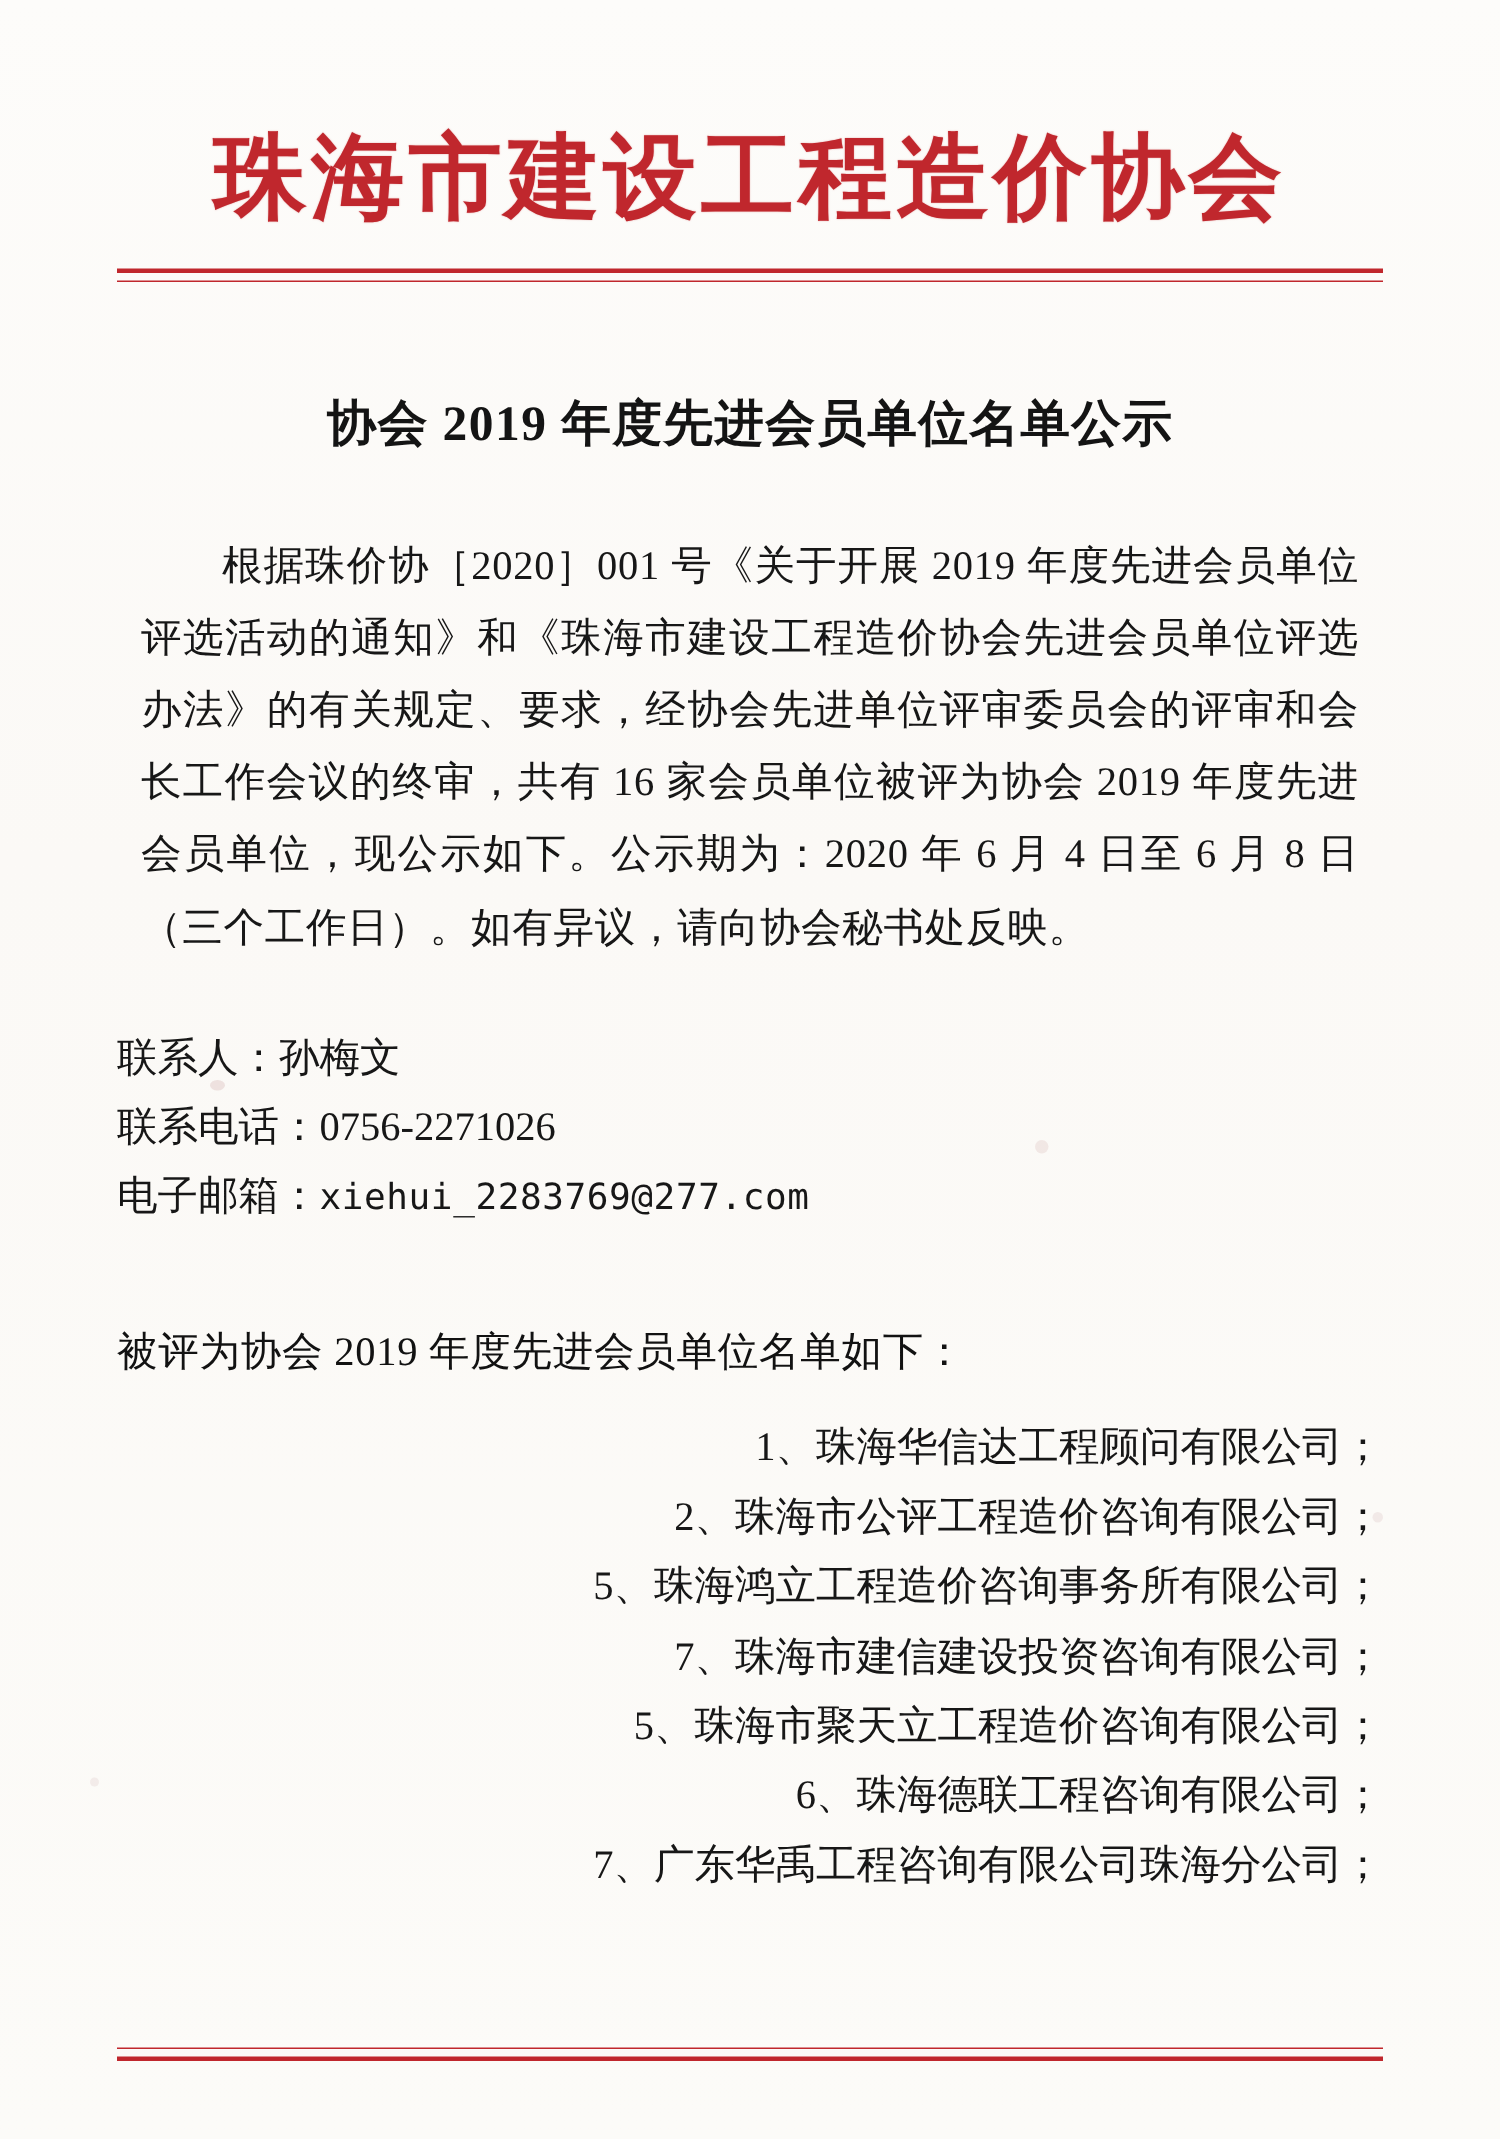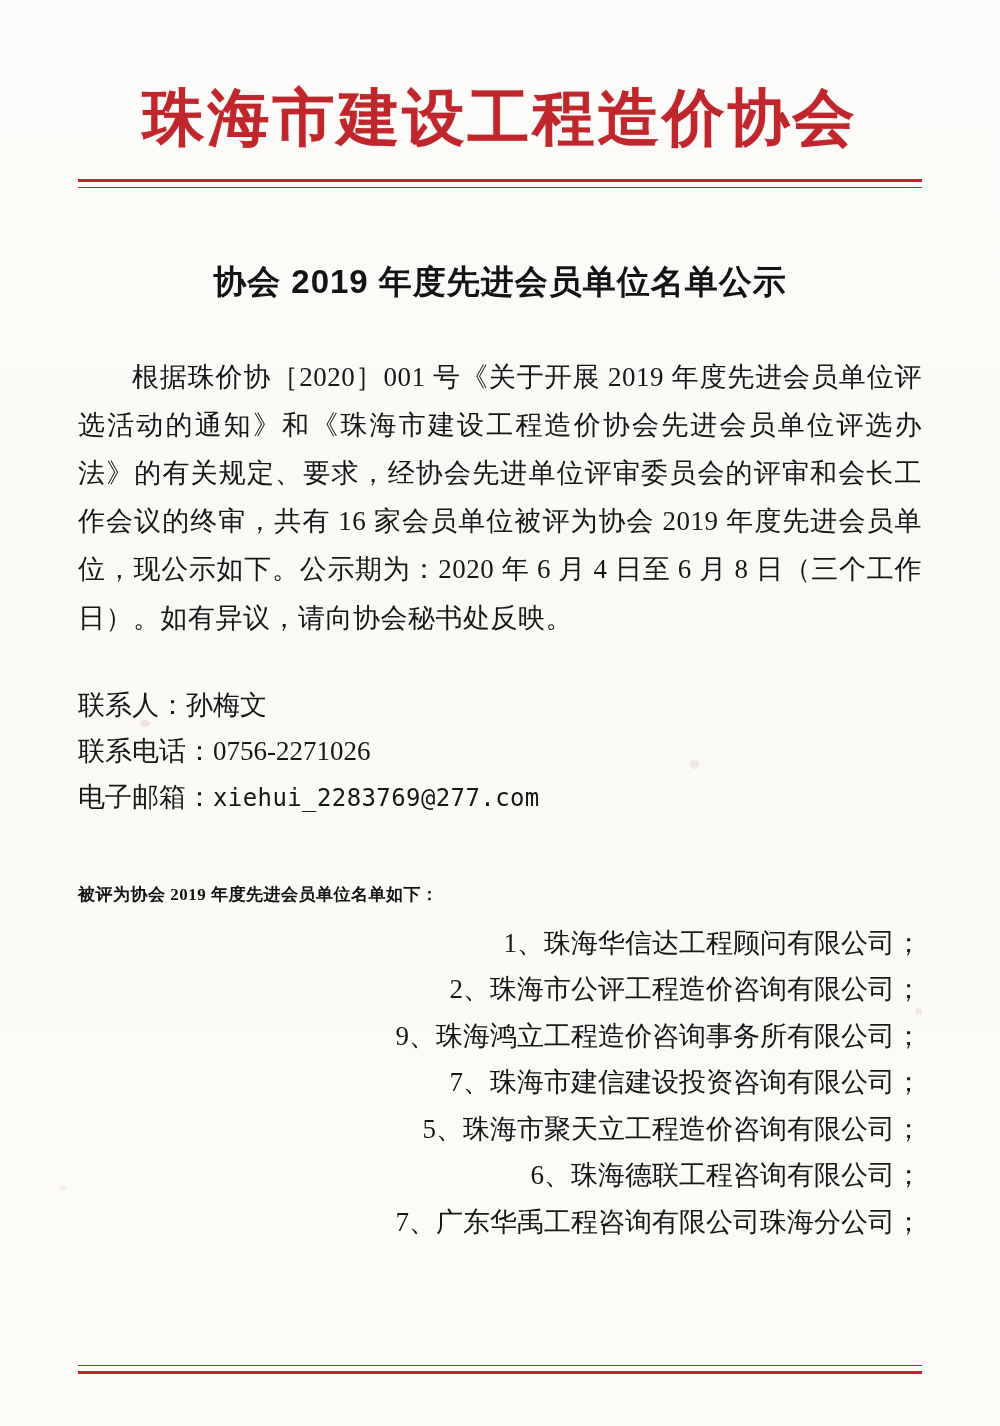--- a/index.html
+++ b/index.html
@@ -65,56 +65,56 @@
   }
 
   
   .doc-title {
     text-align: center;
     font-size: 33px;
     font-weight: bold;
     letter-spacing: 1px;
     margin-top: 72px;
     color: #141414;
-    font-family: Liberation Sans, sans-serif;
+    font-family: Liberation Serif, serif;
   }
 
   
   .body-block {
     margin-top: 48px;
     font-size: 27px;
     line-height: 1.78;
     letter-spacing: 0.5px;
     text-align: justify;
     color: #171717;
   }
   .body-block p {
-    margin: 0;
+    margin: 16px;
     text-indent: 2em;
   }
 
   .contact-block {
     margin-top: 40px;
     font-size: 27px;
     line-height: 1.72;
     color: #171717;
   }
   .contact-line {
     white-space: nowrap;
   }
   .mono {
     font-family: "DejaVu Sans Mono", "Liberation Mono", monospace;
     font-size: 24px;
     letter-spacing: 0.4px;
   }
 
   .list-heading {
     margin-top: 62px;
-    font-size: 17px;
-    font-weight: bold;
+    font-size: 27px;
+    font-weight: normal;
     letter-spacing: 0.5px;
     color: #121212;
   }
   .member-list {
     margin-top: 12px;
     font-size: 27px;
     line-height: 1.72;
     color: #171717;
   }
   .member-item {
@@ -160,21 +160,21 @@
     <div class="contact-line">联系人：孙梅文</div>
     <div class="contact-line">联系电话：0756-2271026</div>
     <div class="contact-line"><span>电子邮箱：</span><span class="mono">xiehui_2283769@277.com</span></div>
   </section>
 
   <h2 class="list-heading">被评为协会 2019 年度先进会员单位名单如下：</h2>
 
   <section class="member-list">
     <div class="member-item">1、珠海华信达工程顾问有限公司；</div>
     <div class="member-item">2、珠海市公评工程造价咨询有限公司；</div>
-    <div class="member-item">9、珠海鸿立工程造价咨询事务所有限公司；</div>
+    <div class="member-item">5、珠海鸿立工程造价咨询事务所有限公司；</div>
     <div class="member-item">7、珠海市建信建设投资咨询有限公司；</div>
     <div class="member-item">5、珠海市聚天立工程造价咨询有限公司；</div>
     <div class="member-item">6、珠海德联工程咨询有限公司；</div>
     <div class="member-item">7、广东华禹工程咨询有限公司珠海分公司；</div>
   </section>
 
   <footer class="footer-rules">
     <div class="rule-thin"></div>
     <div class="rule-thick"></div>
   </footer>

